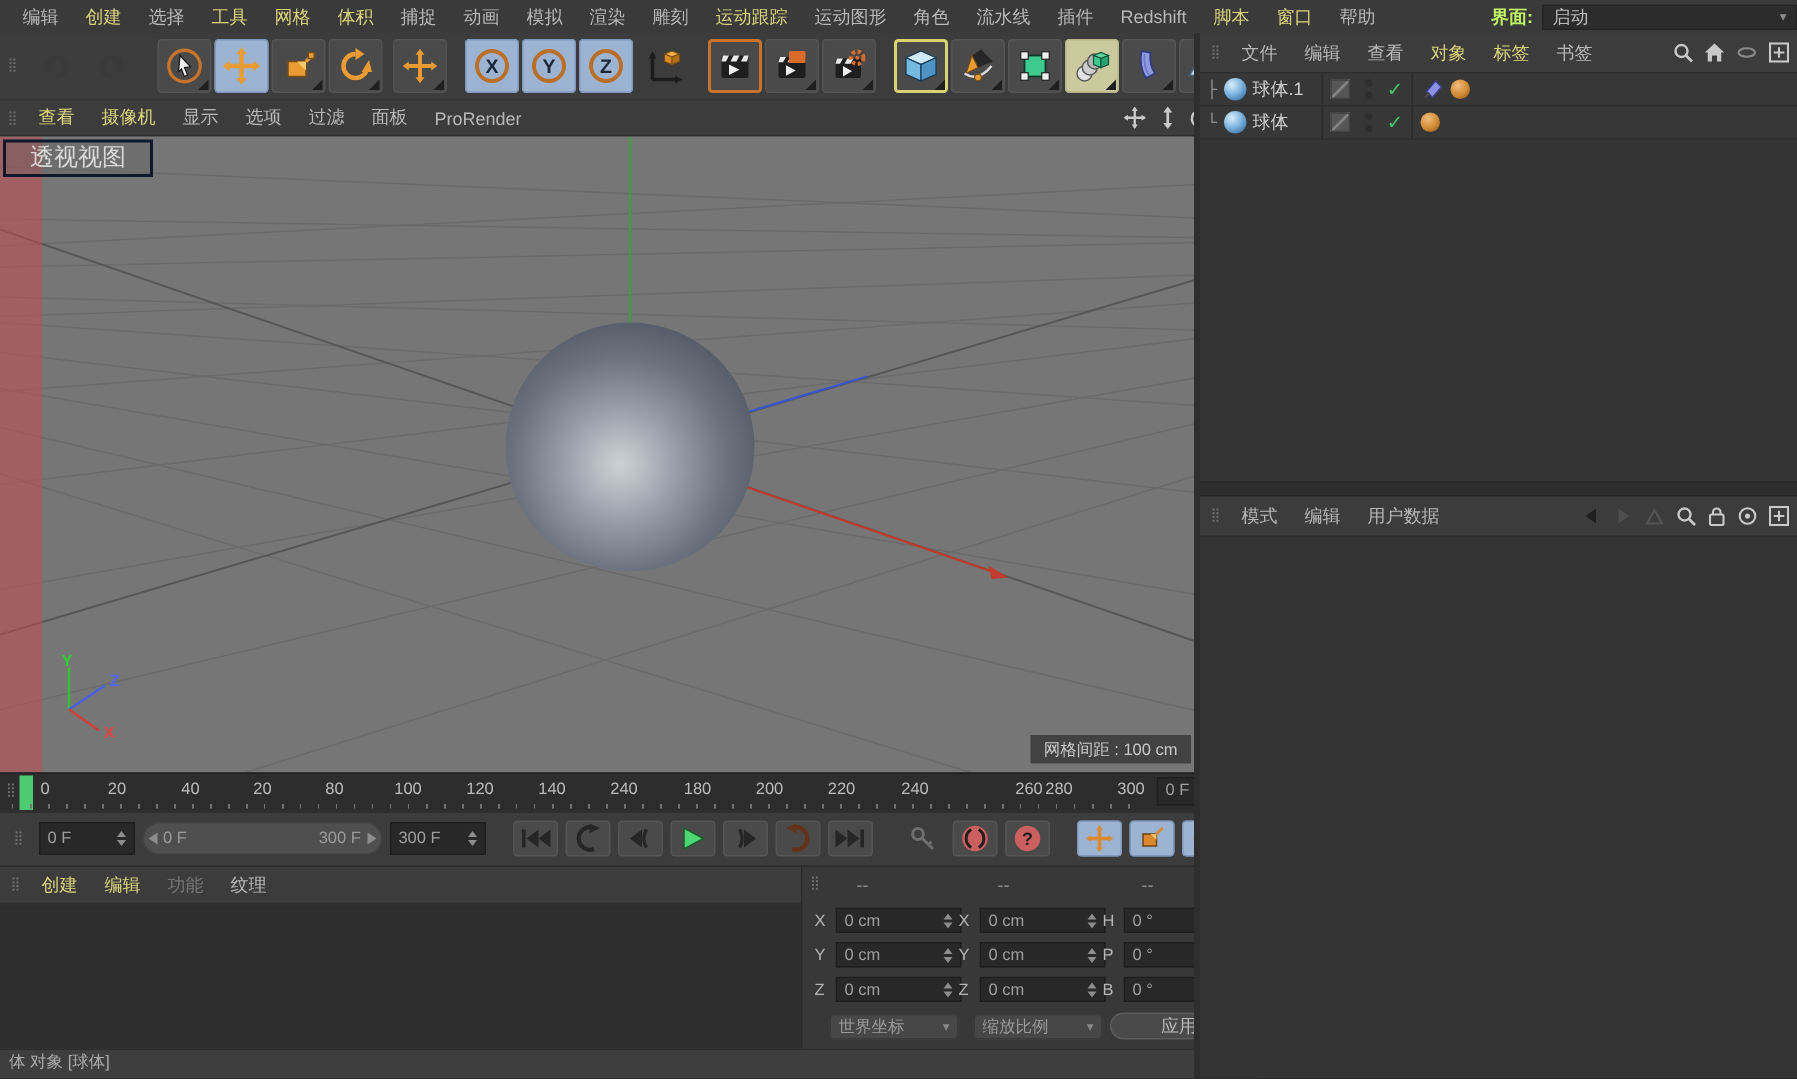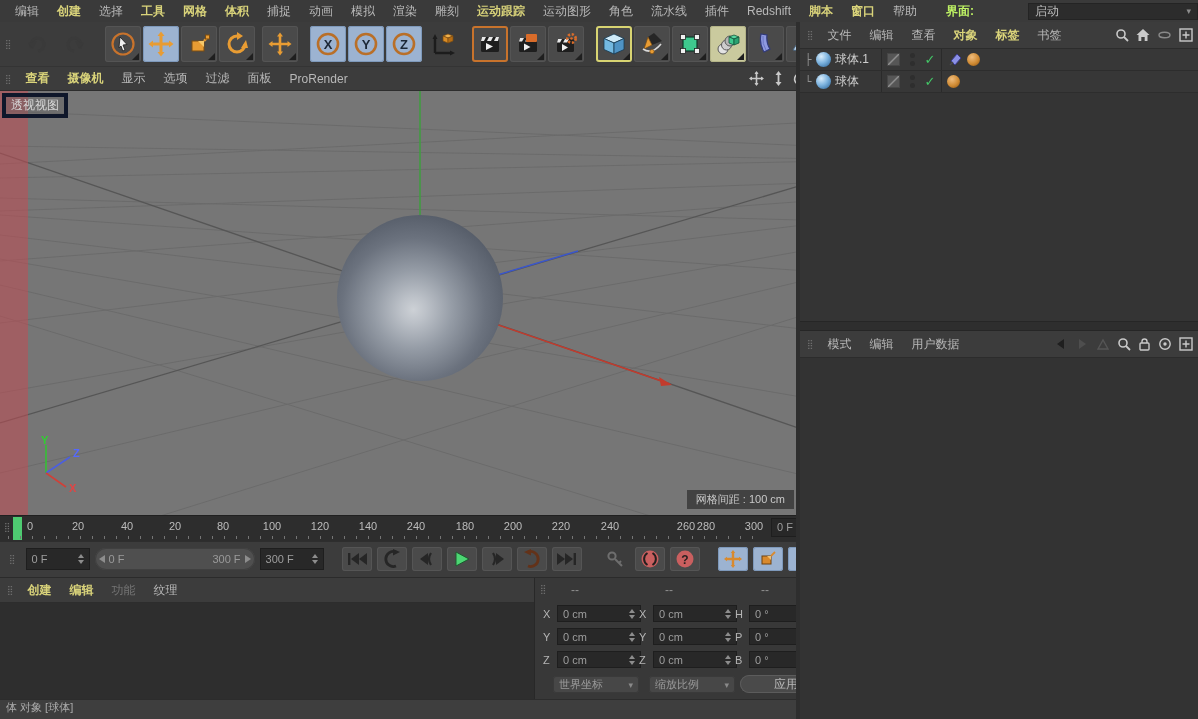--- a/index.html
+++ b/index.html
@@ -5,26 +5,26 @@
   html,body{margin:0;padding:0;background:#1e1e1e;}
   .app{position:relative;width:1198px;height:719px;background:#3c3c3c;overflow:hidden;
        font-family:"Liberation Sans","DejaVu Sans",sans-serif;font-size:12px;color:#c8c8c8;}
   .drag::before{content:"⣿";font-family:"DejaVu Sans",sans-serif;font-size:9px;color:#6e6e6e;}
   .drag{display:inline-flex;align-items:center;margin:0 5px 0 3px;}
 
   
   .menubar{position:absolute;top:0;left:0;right:0;height:22px;background:#3a3a3a;
            border-bottom:1px solid #313131;display:flex;align-items:center;padding-left:6px;}
   .mi{padding:0 9px;color:#b8b8b8;white-space:nowrap;cursor:default;}
-  .mi.hl{color:#d9d37a;font-weight:bold;}
+  .mi.hl{color:#d9d37a;font-weight:normal;}
   .mi.dis{color:#757575;text-align:right;}
   .menubar-right{margin-left:auto;display:flex;align-items:center;gap:6px;}
   .iface-label{color:#bef264;font-weight:bold;}
   .iface-dd{width:156px;height:17px;background:#2c2c2c;box-shadow:inset 0 0 0 1px #242424;
-            display:flex;align-items:center;padding:0 7px;color:#bdbdbd;margin-left:48px;}
+            display:flex;align-items:center;padding:0 7px;color:#bdbdbd;}
   .iface-dd .caret{margin-left:auto;color:#8d8d8d;font-size:9px;}
 
   
   .leftcol{position:absolute;top:22px;left:0;width:840px;bottom:0;display:flex;flex-direction:column;}
   .rightcol{position:absolute;top:22px;right:0;width:402px;bottom:0;background:#343434;
             border-left:4px solid #2e2e2e;display:flex;flex-direction:column;box-sizing:border-box;}
 
   
   .toolbar{height:44px;background:#3c3c3c;display:flex;align-items:center;padding:0 2px;gap:2px;}
   .ibtn{width:36px;height:36px;border-radius:3px;background:#4a4a4a;box-shadow:inset 0 0 0 1px #545454;
@@ -45,22 +45,22 @@
 
   
   .viewport{position:relative;height:427px;background:#767676;overflow:hidden;}
   .vp-svg{position:absolute;left:0;top:0;}
   .redbar{position:absolute;top:0;bottom:0;background:rgba(193,77,83,0.55);}
   .redbar.l{left:0;width:28px;}
   .redbar.r{right:0;width:41px;}
   .sphere{position:absolute;left:337px;top:124px;width:166px;height:166px;border-radius:50%;
           background:radial-gradient(circle at 46% 57%, #cdd1d6 0%, #bcc1c8 10%, #959ca6 30%,
                      #6b727e 55%, #505763 80%, #454c57 100%);}
-  .vplabel{position:absolute;left:2px;top:2px;border:4px solid #0f172a;background:rgba(96,96,96,0.35);
-           padding:0 5px;color:#d8d8d8;font-size:12px;}
+  .vplabel{position:absolute;left:2px;top:2px;border:2px solid #0f172a;background:rgba(96,96,96,0.35);
+           padding:0 16px;color:#d8d8d8;font-size:16px;}
   .gridlabel{position:absolute;right:46px;bottom:6px;background:rgba(62,62,62,0.92);
              padding:2px 9px;font-size:11px;color:#c9c9c9;}
   .axis3d{position:absolute;left:26px;bottom:22px;}
 
   
   .ruler{height:25px;background:#2d2d2d;border-top:1px solid #202020;position:relative;}
   .ruler::after{content:"";position:absolute;left:8px;right:78px;bottom:2px;height:3px;
       background:repeating-linear-gradient(90deg,#757575 0 1px,transparent 1px 12px);}
   .tick{position:absolute;top:4px;font-size:11px;color:#bcbcbc;transform:translateX(-50%);}
   .playhead{position:absolute;left:13px;top:1px;width:9px;height:23px;background:#4ecb71;}

